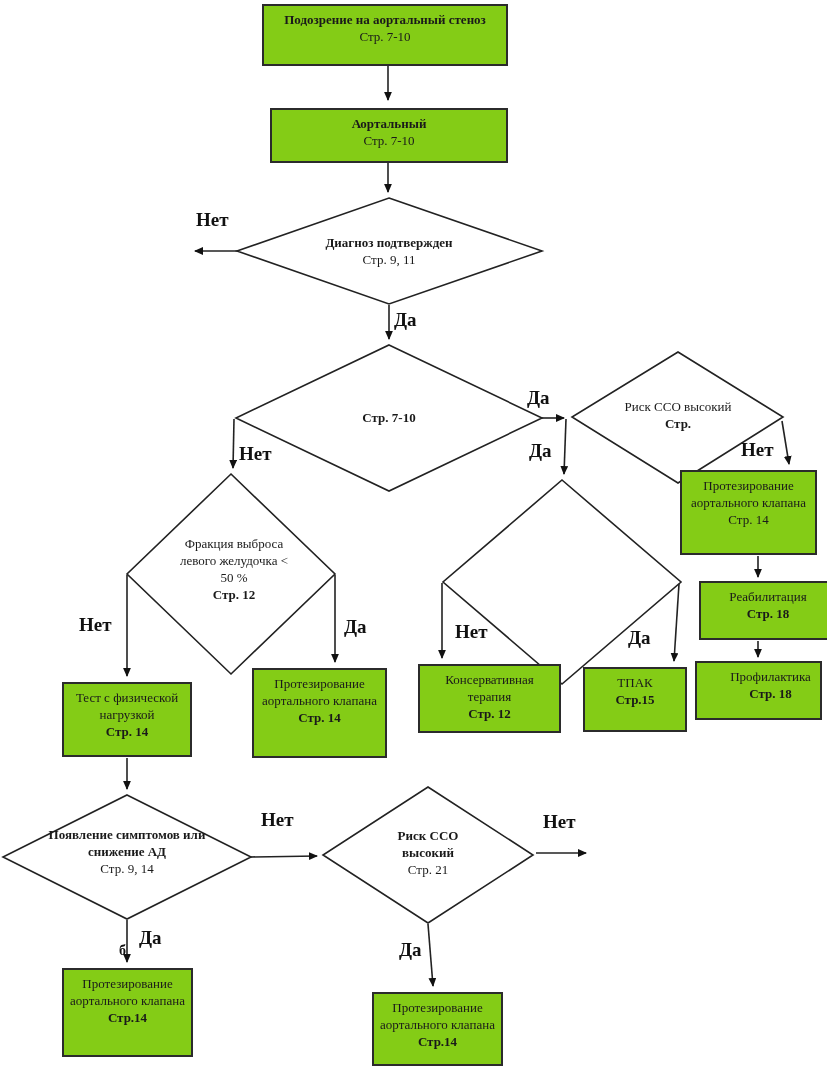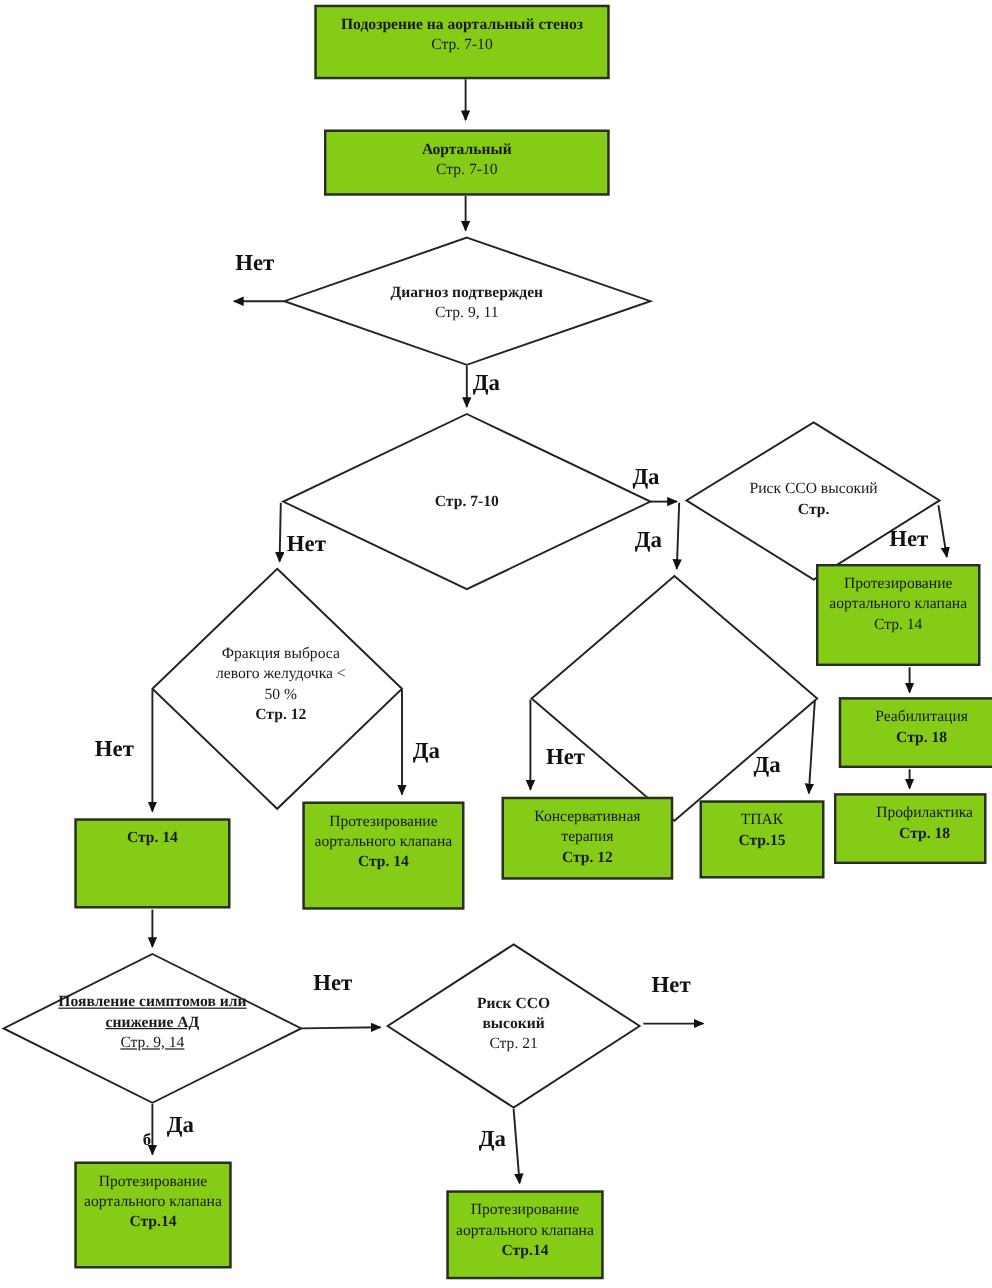--- a/index.html
+++ b/index.html
@@ -93,20 +93,21 @@
     <div>Консервативная терапия</div>
     <div class="b">Стр. 12</div>
   </div>
 
   <div class="node" style="left:583px;top:667px;width:104px;height:65px;">
     <div>ТПАК</div>
     <div class="b">Стр.15</div>
   </div>
 
   <div class="node" style="left:62px;top:682px;width:130px;height:75px;">
+    <div>Тест с физической нагрузкой</div>
     <div class="b">Стр. 14</div>
   </div>
 
   <div class="node" style="left:252px;top:668px;width:135px;height:90px;">
     <div>Протезирование аортального клапана</div>
     <div class="b">Стр. 14</div>
   </div>
 
 
   <div class="node" style="left:62px;top:968px;width:131px;height:89px;">
@@ -132,21 +133,21 @@
     <div>Риск ССО высокий</div>
     <div class="b">Стр.</div>
   </div>
 
 
   <div class="dtext" style="left:234px;top:570px;width:114px;">
     <div>Фракция выброса левого желудочка &lt; 50 %</div>
     <div class="b">Стр. 12</div>
   </div>
 
-  <div class="dtext" style="left:127px;top:852px;width:175px;text-decoration:underline;">
+  <div class="dtext" style="left:127px;top:852px;width:175px;">
     <div class="b">Появление симптомов или снижение АД</div>
     <div>Стр. 9, 14</div>
   </div>
 
   <div class="dtext" style="left:428px;top:853px;width:110px;">
     <div class="b">Риск ССО высокий</div>
     <div>Стр. 21</div>
   </div>
 
   <span class="lbl" style="left:196px;top:210px;">Нет</span>

